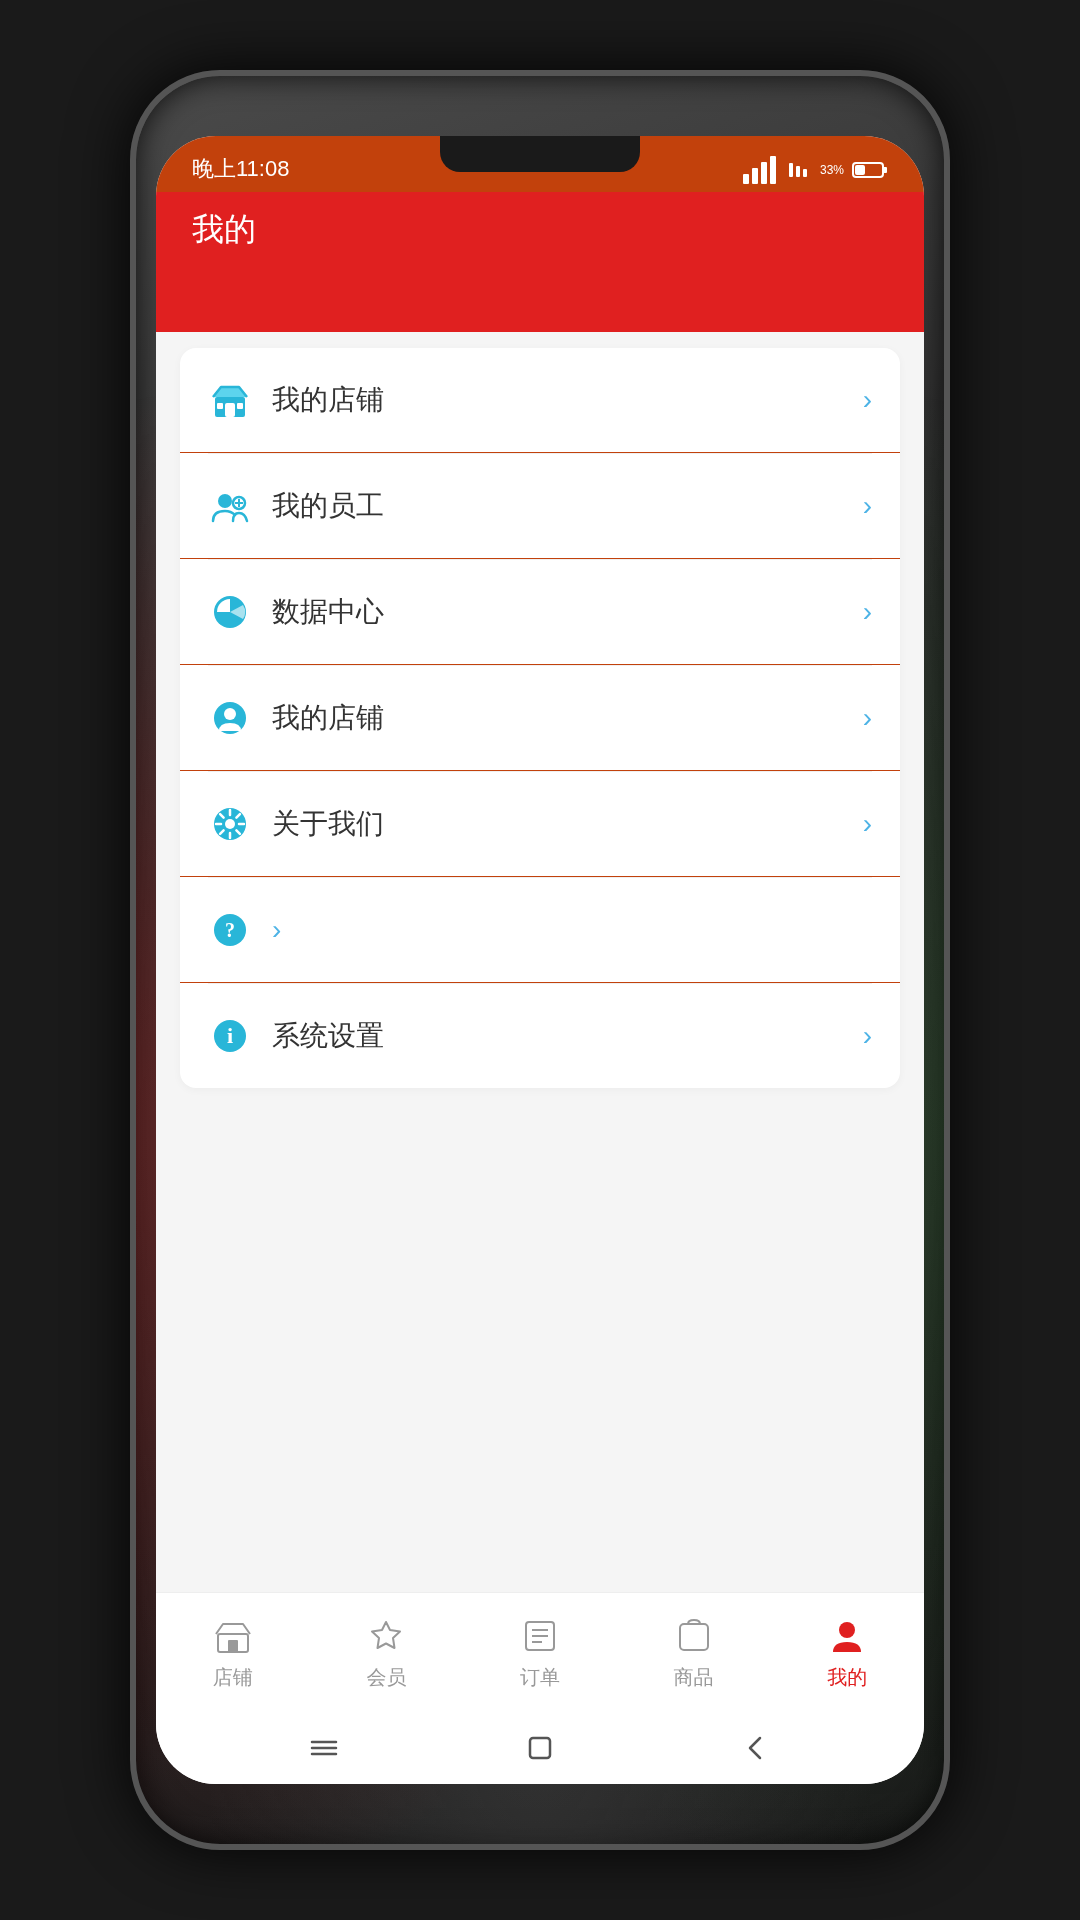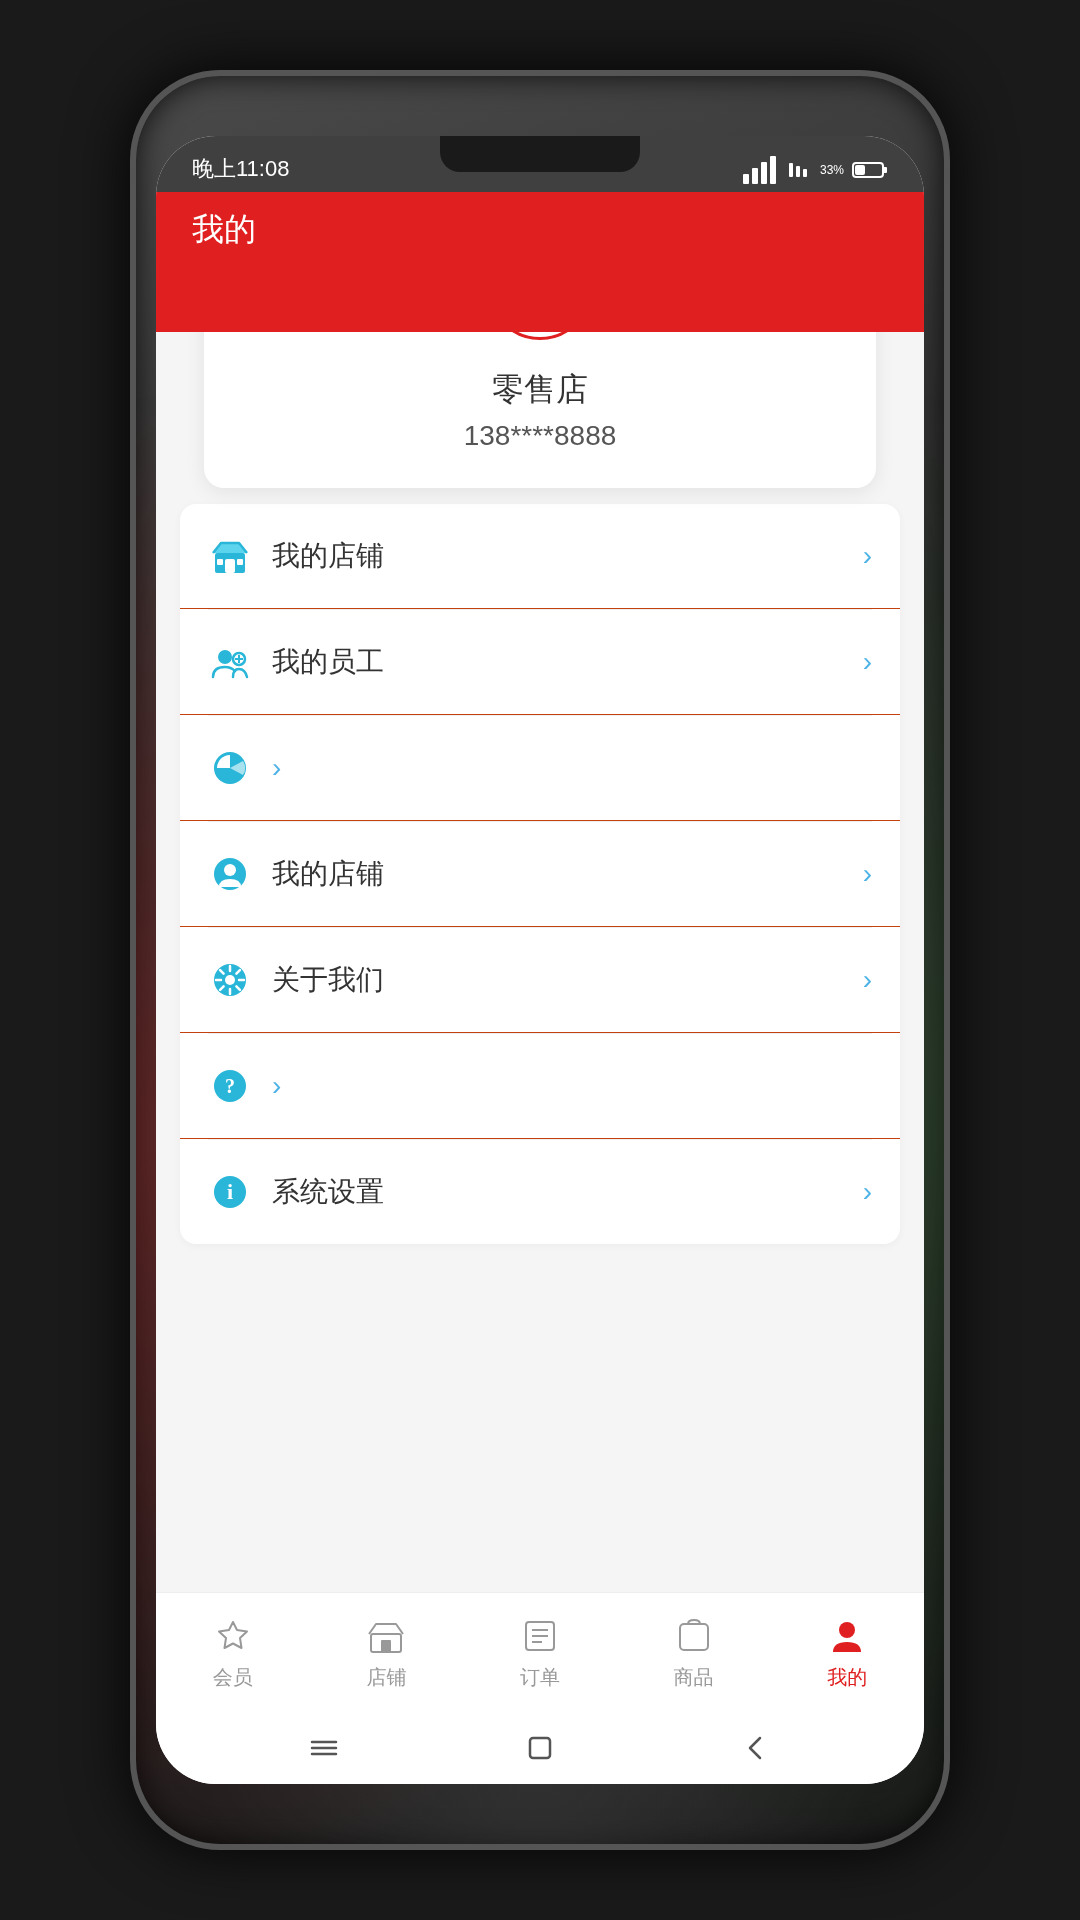--- a/index.html
+++ b/index.html
@@ -60,21 +60,21 @@
       transform: translateX(-50%);
       width: 200px;
       height: 36px;
       background: #1a1a1a;
       border-radius: 0 0 20px 20px;
       z-index: 100;
     }
 
     
     .status-bar {
-      background: #404040;
+      background: #c2410c;
       height: 56px;
       display: flex;
       align-items: flex-end;
       justify-content: space-between;
       padding: 0 36px 8px;
       flex-shrink: 0;
       position: relative;
       z-index: 10;
     }
 
@@ -326,29 +326,20 @@
         </svg>
       </div>
     </div>
 
     <div class="header">
       <div class="header-title">我的</div>
     </div>
 
     <div class="menu-area">
 
-      <div class="profile-section" style="margin-bottom:16px;">
-        <div class="avatar-wrapper">
-          <div class="avatar-circle">
-            
-          </div>
-        </div>
-        <div class="store-name">零售店</div>
-        <div class="store-phone">138****8888</div>
-      </div>
 
       <div class="menu-card">
 
         <div class="menu-item">
           <div class="menu-icon">
             <svg viewBox="0 0 38 38" fill="none">
               <rect x="4" y="16" width="30" height="20" rx="2" fill="#29b6d8"></rect>
               <path d="M2 16 L10 6 L28 6 L36 16" stroke="#29b6d8" stroke-width="2.5" fill="#5dd4ed" stroke-linejoin="round"></path>
               <rect x="14" y="22" width="10" height="14" rx="2" fill="white"></rect>
               <rect x="6" y="22" width="6" height="6" rx="1" fill="white"></rect>
@@ -377,20 +368,21 @@
         <div style="height:1px;background:#f0f0f0;margin:0 28px;"></div>
 
         <div class="menu-item">
           <div class="menu-icon">
             <svg viewBox="0 0 38 38" fill="none">
               <circle cx="19" cy="19" r="16" fill="#29b6d8"></circle>
               <path d="M19 19 L6 19 A13 13 0 0 1 19 6 Z" fill="white"></path>
               <path d="M19 19 L32 12 A13 13 0 0 1 32 26 Z" fill="rgba(255,255,255,0.6)"></path>
             </svg>
           </div>
+          <span class="menu-label">数据中心</span>
           <span class="menu-arrow">›</span>
         </div>
         <div style="height:1px;background:#f0f0f0;margin:0 28px;"></div>
 
         <div class="menu-item">
           <div class="menu-icon">
             <svg viewBox="0 0 38 38" fill="none">
               <circle cx="19" cy="19" r="16" fill="#29b6d8"></circle>
               <circle cx="19" cy="15" r="6" fill="white"></circle>
               <path d="M8 32 Q8 24 19 24 Q30 24 30 32" fill="white"></path>
@@ -448,35 +440,35 @@
       </div>
 
 
     </div>
 
     <div class="bottom-nav">
 
       <div class="nav-item">
         <div class="nav-icon">
           <svg width="40" height="40" viewBox="0 0 40 40" fill="none">
-            <path d="M20 6 L24 14 L34 15.5 L27 22 L28.5 32 L20 27.5 L11.5 32 L13 22 L6 15.5 L16 14 Z" stroke="#999" stroke-width="2" fill="none" stroke-linejoin="round"></path>
-          </svg>
-        </div>
-        <span class="nav-label">会员</span>
-      </div>
-
-      <div class="nav-item">
-        <div class="nav-icon">
-          <svg width="40" height="40" viewBox="0 0 40 40" fill="none">
             <rect x="5" y="18" width="30" height="18" rx="2" stroke="#999" stroke-width="2" fill="none"></rect>
             <path d="M3 18 L10 8 L30 8 L37 18" stroke="#999" stroke-width="2" fill="none" stroke-linejoin="round"></path>
             <rect x="15" y="24" width="10" height="12" rx="1" fill="#999"></rect>
           </svg>
         </div>
         <span class="nav-label">店铺</span>
+      </div>
+
+      <div class="nav-item">
+        <div class="nav-icon">
+          <svg width="40" height="40" viewBox="0 0 40 40" fill="none">
+            <path d="M20 6 L24 14 L34 15.5 L27 22 L28.5 32 L20 27.5 L11.5 32 L13 22 L6 15.5 L16 14 Z" stroke="#999" stroke-width="2" fill="none" stroke-linejoin="round"></path>
+          </svg>
+        </div>
+        <span class="nav-label">会员</span>
       </div>
 
       <div class="nav-item">
         <div class="nav-icon">
           <svg width="40" height="40" viewBox="0 0 40 40" fill="none">
             <rect x="6" y="6" width="28" height="28" rx="3" stroke="#999" stroke-width="2" fill="none"></rect>
             <line x1="12" y1="14" x2="28" y2="14" stroke="#999" stroke-width="2"></line>
             <line x1="12" y1="20" x2="28" y2="20" stroke="#999" stroke-width="2"></line>
             <line x1="12" y1="26" x2="22" y2="26" stroke="#999" stroke-width="2"></line>
           </svg>

